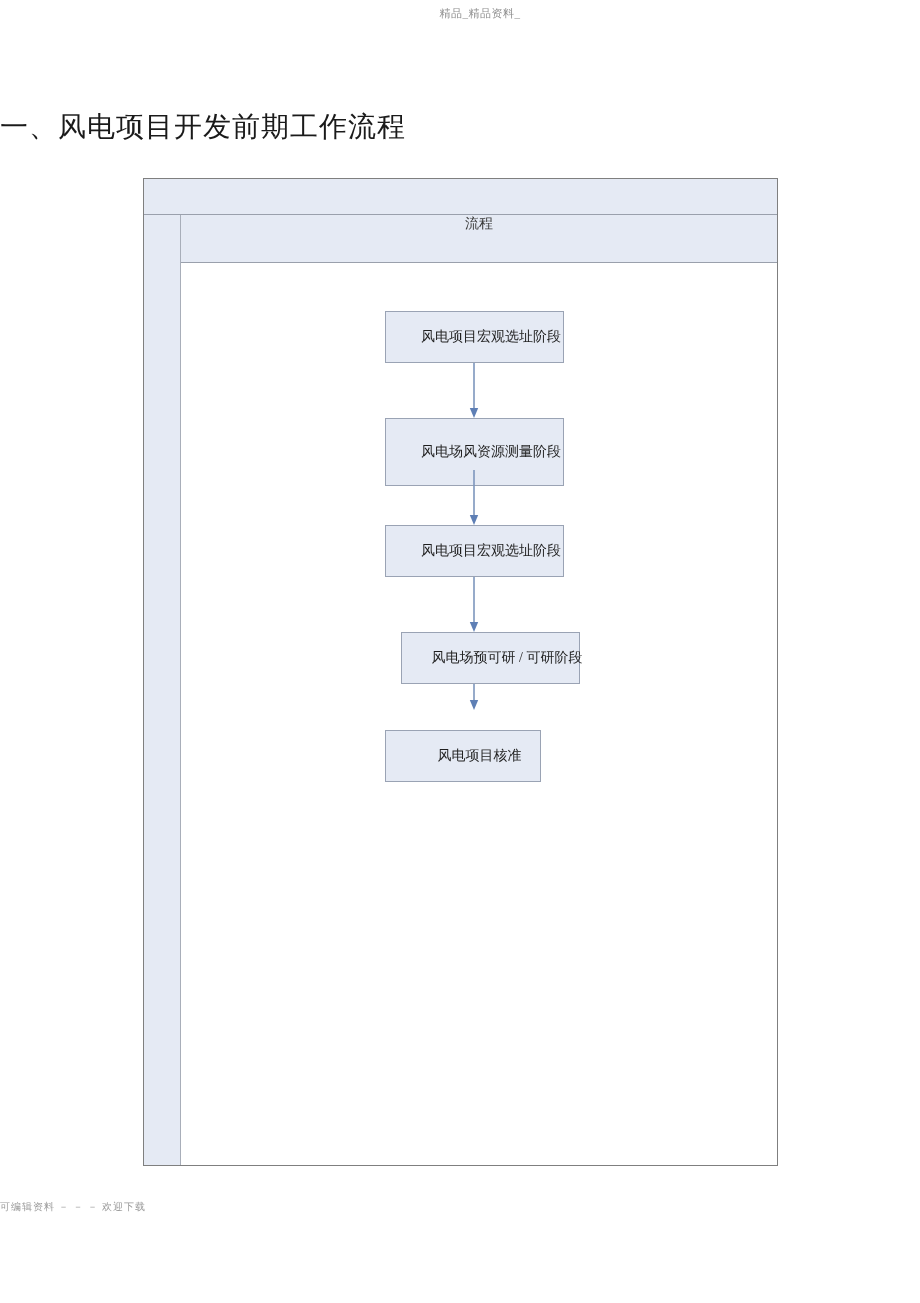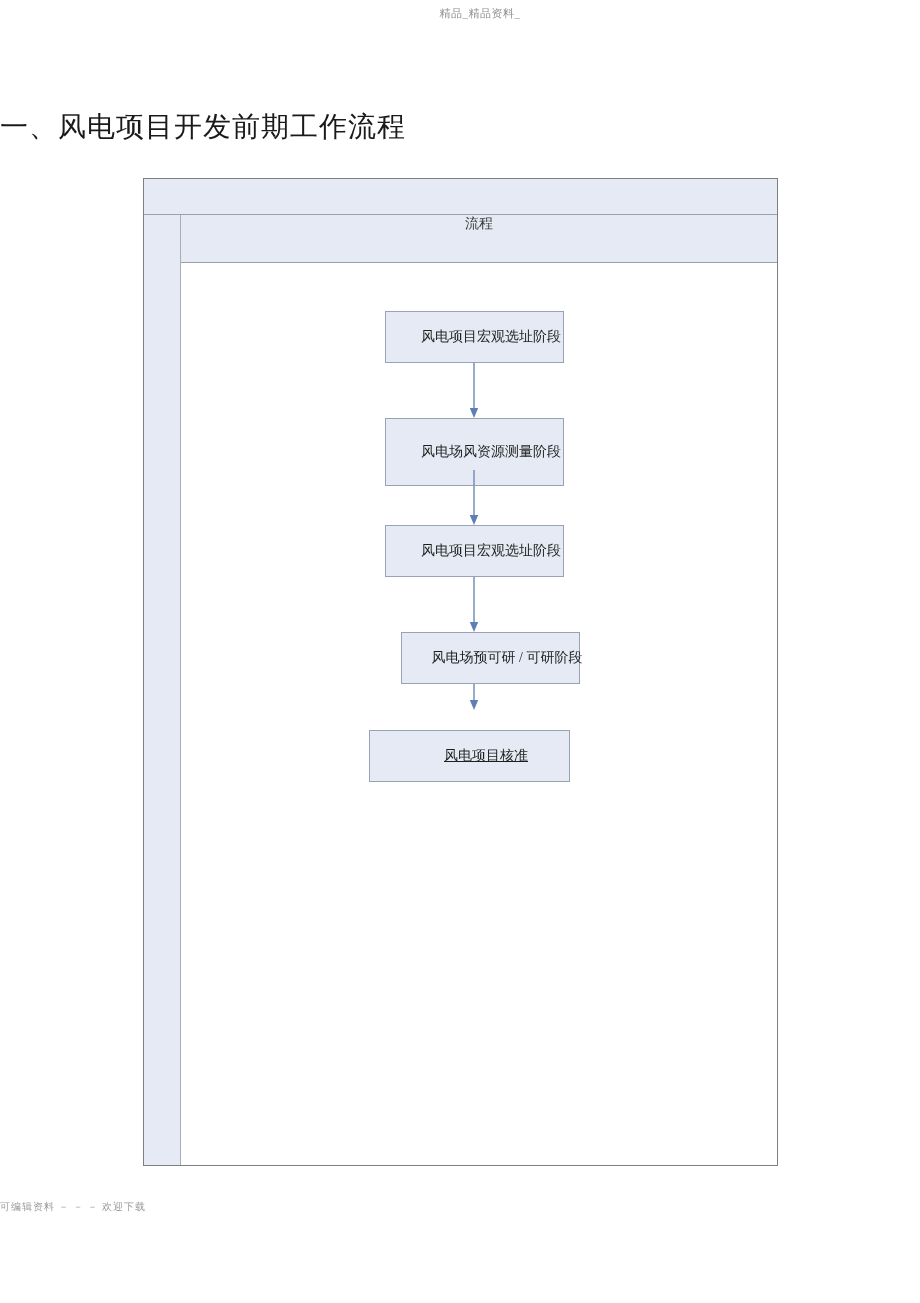--- a/index.html
+++ b/index.html
@@ -207,21 +207,21 @@
 
         <div class="flow-node" style="left:204px; top:369px; width:179px; height:52px;margin-left:16px;">
           <span>风电场预可研 / 可研阶段</span>
         </div>
 
         <svg class="flow-arrow" style="left:287px; top:421px; height:27px;" viewBox="0 0 12 27">
           <line x1="6" y1="0" x2="6" y2="19" stroke="#7d96bd" stroke-width="1.6"></line>
           <polygon points="6,26 1.8,16 10.2,16" fill="#5e7fb5"></polygon>
         </svg>
 
-        <div class="flow-node" style="left:188px; top:467px; width:201px; height:52px;text-decoration:underline;">
+        <div class="flow-node" style="left:204px; top:467px; width:156px; height:52px;">
           <span>风电项目核准</span>
         </div>
 
       </div>
     </div>
   </div>
 </div>
 
 <div class="page-footer">可编辑资料 －  －  －  欢迎下载</div>
 

